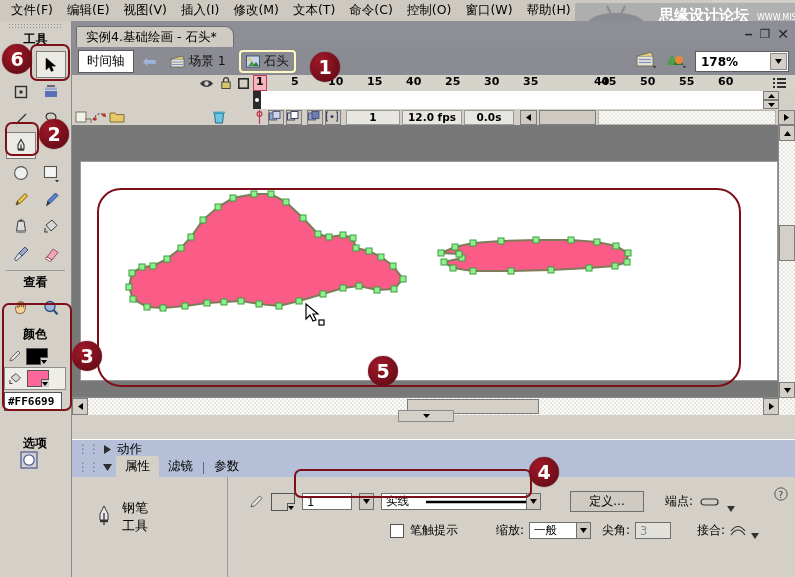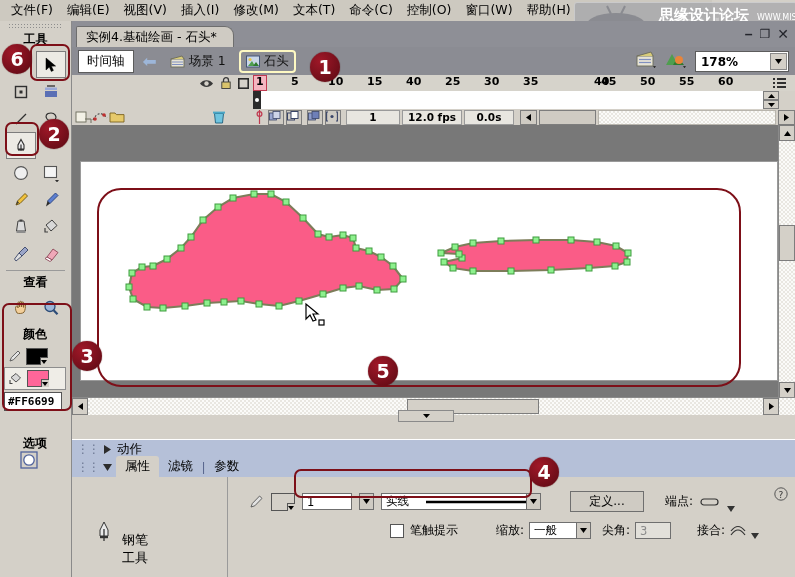--- a/index.html
+++ b/index.html
@@ -659,21 +659,21 @@
     </div>
 
     <div class="propsbody">
 
       <div style="position:absolute;left:24px;top:22px;display:flex;align-items:center;gap:10px;">
         <svg width="16" height="24">
           <path d="M8 1 L12 9 L12 15 L4 15 L4 9 Z" fill="#e9e9e9" stroke="#333" stroke-width="1"></path>
           <path d="M8 8 L8 20" stroke="#333" stroke-width="1.3"></path>
           <rect x="4" y="15" width="8" height="2.2" fill="#333"></rect>
         </svg>
-        <div style="line-height:1.35;font-size:13px;font-family:'DejaVu Sans',sans-serif;margin-top:32px;">
+        <div style="line-height:1.35;font-size:13px;font-family:'DejaVu Sans',sans-serif;">
           <div>钢笔</div>
           <div>工具</div>
         </div>
       </div>
 
       <div style="position:absolute;left:155px;top:0;width:1px;height:100px;background:#9a9a9a;"></div>
 
       <div style="position:absolute;left:176px;top:14px;display:flex;align-items:center;gap:7px;">
         <svg width="16" height="16">
           <path d="M3 13 L4.4 9.4 L11.6 2 L14 4.4 L6.8 11.8 Z" fill="#e2e2e2" stroke="#555" stroke-width=".9"></path>

